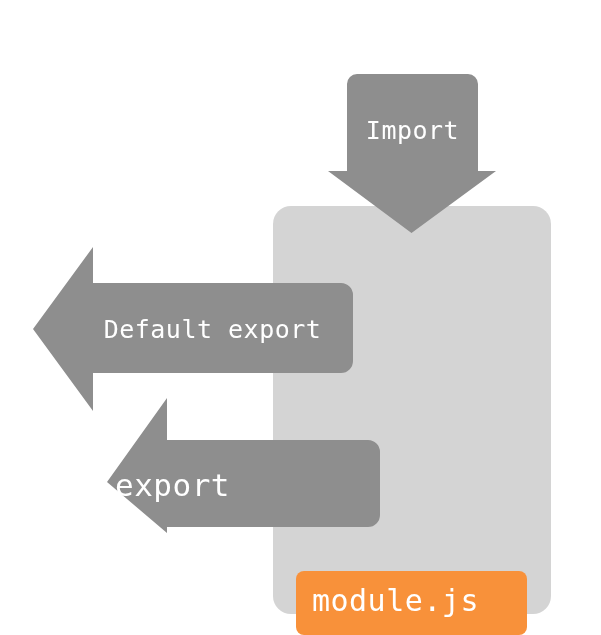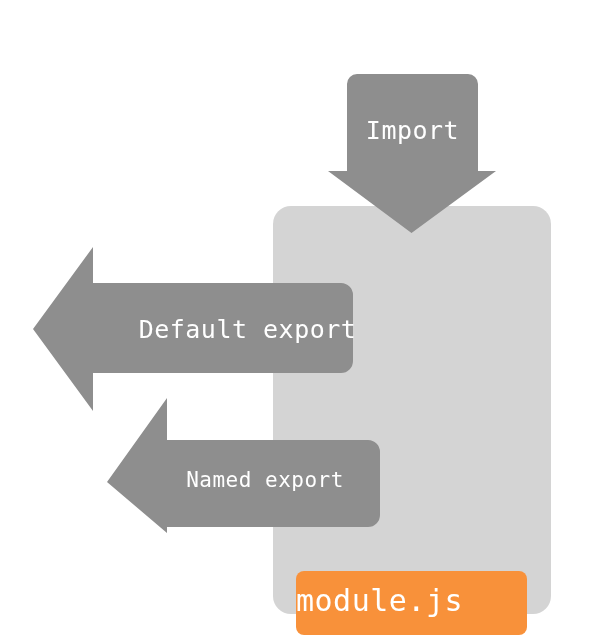--- a/index.html
+++ b/index.html
@@ -49,35 +49,33 @@
     width: 601px;
     text-align: center;
   }
   #label-default-export {
     left: 0;
     top: 277px;
     width: 425px;
     text-align: center;
     font-size: 25px;
     letter-spacing: 0.5px;
-    padding-left: 35px;
   }
   #label-named-export {
     left: 0;
     top: 430px;
     width: 530px;
-    text-align: center;
-    font-size: 21px;
+    font-size: 31px;
     letter-spacing: 0.5px;
   }
   #label-module-file {
     left: 296px;
     top: 546px;
     width: 183px;
-    text-align: left;
+    text-align: right;
     font-size: 30px;
     letter-spacing: 0.5px;
   }
 </style>
 </head>
 <body>
 
 <div id="diagram-root">
 
   <svg id="diagram-svg" viewBox="0 0 601 635" xmlns="http://www.w3.org/2000/svg">

